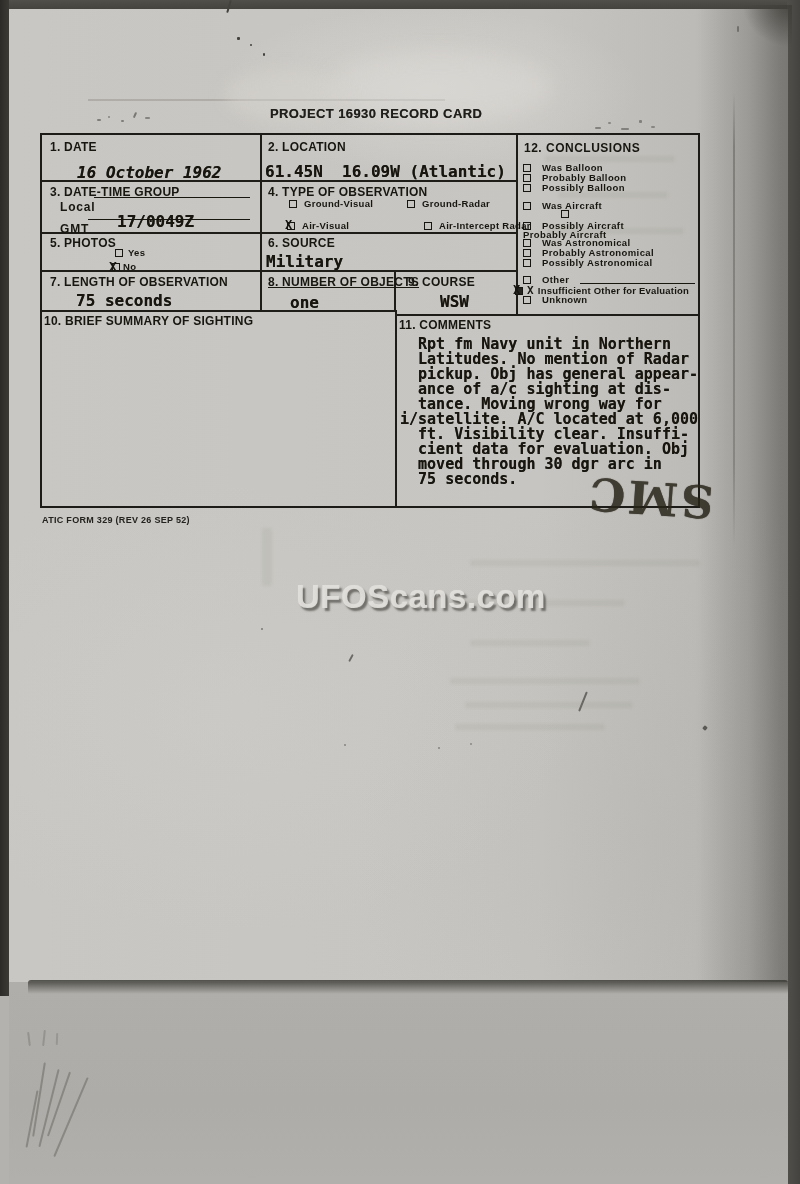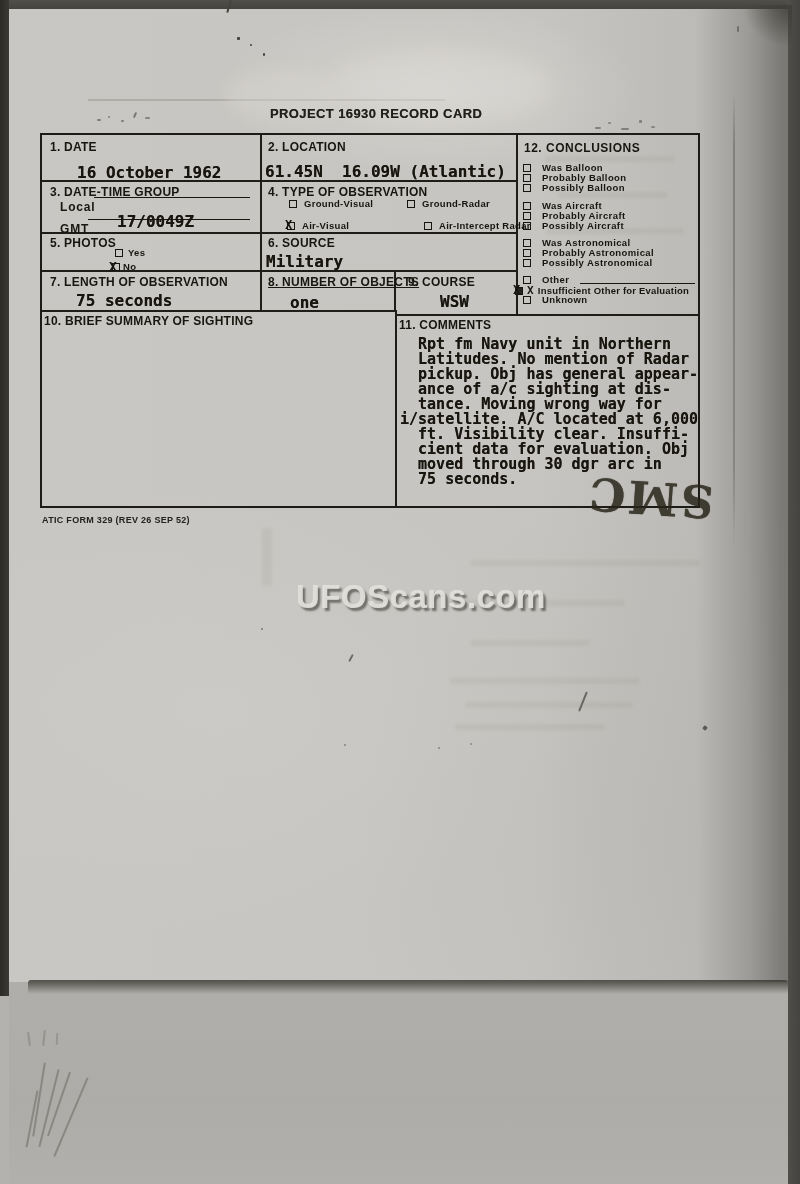--- a/index.html
+++ b/index.html
@@ -151,21 +151,21 @@
     <div class="vl" style="left:352px;top:135px;height:40px;"></div>
     <div class="vl" style="left:353px;top:175px;height:196px;"></div>
     <div class="vl" style="left:474px;top:0;height:179px;"></div>
     <div class="hl" style="left:0;top:45px;width:474px;"></div>
     <div class="hl" style="left:0;top:97px;width:474px;"></div>
     <div class="hl" style="left:0;top:135px;width:474px;"></div>
     <div class="hl" style="left:0;top:175px;width:354px;"></div>
     <div class="hl" style="left:353px;top:179px;width:303px;"></div>
 
     <div class="flabel" style="left:8px;top:5px;">1. DATE</div>
-    <div class="tval" style="left:35px;top:28px;">16 October 1962</div>
+    <div class="tval" style="left:35px;top:28px;font-style:italic;">16 October 1962</div>
 
     <div class="flabel" style="left:226px;top:5px;">2. LOCATION</div>
     <div class="tval" style="left:223px;top:27px;">61.45N  16.09W (Atlantic)</div>
 
     <div class="flabel" style="left:8px;top:50px;">3. DATE-TIME GROUP</div>
     <div class="flabel" style="left:18px;top:65px;letter-spacing:.8px;">Local</div>
     <div class="uline" style="left:52px;top:62px;width:156px;"></div>
     <div class="flabel" style="left:18px;top:87px;letter-spacing:.8px;">GMT</div>
     <div class="uline" style="left:46px;top:84px;width:162px;"></div>
     <div class="tval" style="left:75px;top:77px;">17/0049Z</div>
@@ -236,21 +236,21 @@
       <span>Probably Balloon</span>
     </div>
     <div class="c-item" style="top:47px;">
       <span class="cb"></span>
       <span>Possibly Balloon</span>
     </div>
     <div class="c-item" style="top:65px;">
       <span class="cb"></span>
       <span>Was Aircraft</span>
     </div>
-    <div class="c-item" style="top:75px;">
+    <div class="c-item" style="top:75px;flex-direction:column;">
       <span class="cb"></span>
       <span>Probably Aircraft</span>
     </div>
     <div class="c-item" style="top:85px;">
       <span class="cb"></span>
       <span>Possibly Aircraft</span>
     </div>
     <div class="c-item" style="top:102px;">
       <span class="cb"></span>
       <span>Was Astronomical</span>

